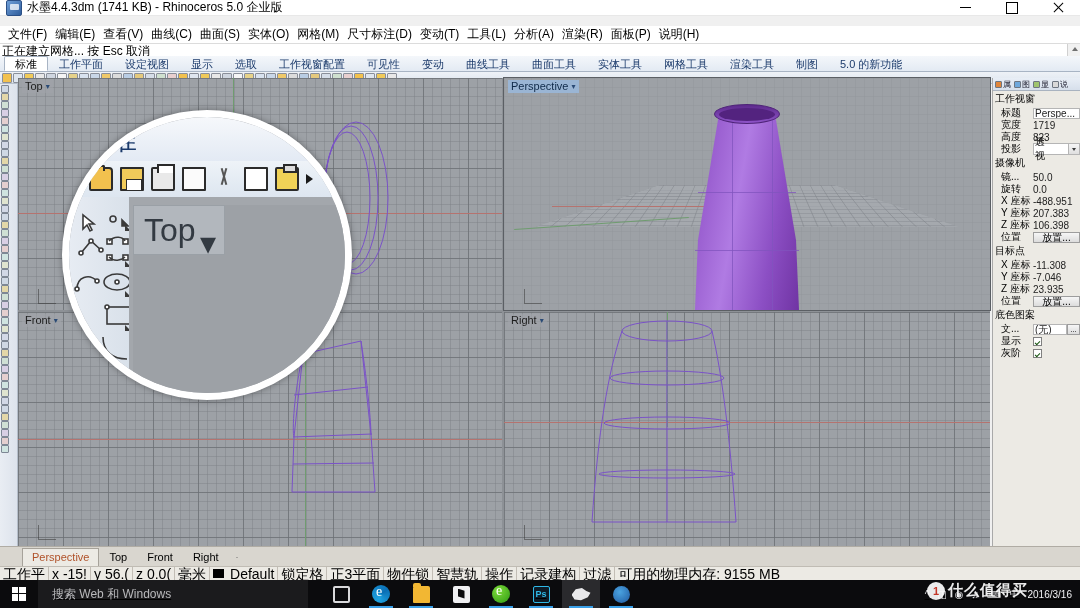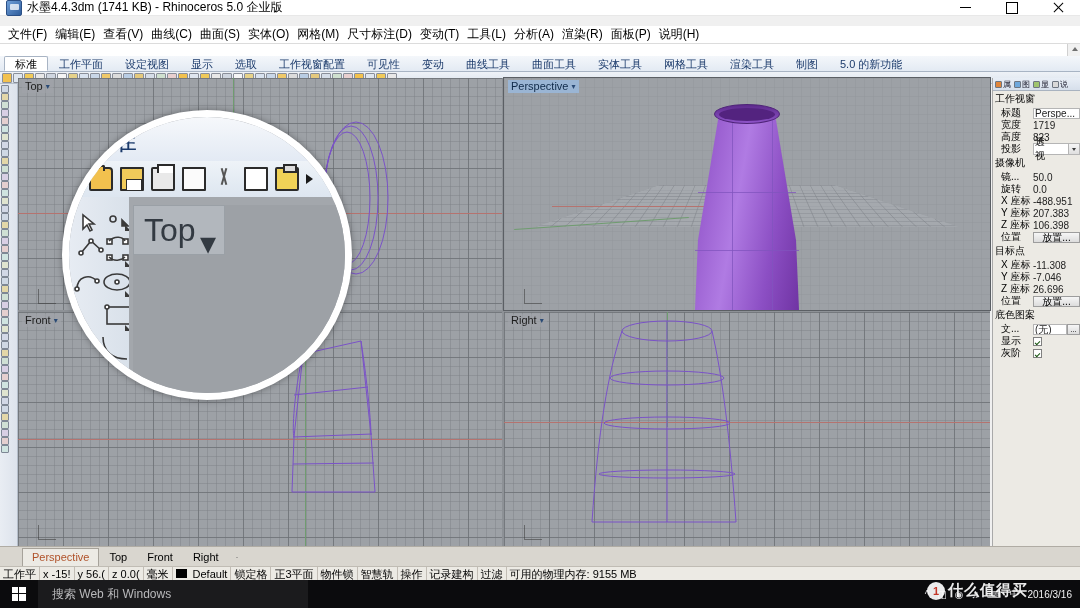--- a/index.html
+++ b/index.html
@@ -319,29 +319,29 @@
     font-size:11px; padding:2px 9px 3px 9px; color:#000; white-space:nowrap;
     border:1px solid transparent; border-bottom:none; cursor:default;
   }
   .vtab.active { background:#eceae4; border-color:#a6a29a; color:#b0522a; }
   .vtab-dot { font-size:9px; color:#666; padding:0 6px 4px 6px; }
 
   
   .statusbar {
     position:absolute; left:0; top:566px; width:1080px; height:14px;
     background:#eceae4; border-top:1px solid #c0bcb4;
-    display:flex; align-items:center; font-size:11px; color:#000;
+    display:flex; align-items:center; font-size:14px; color:#000;
   }
   .sb-cell { padding:0 3px; border-right:1px solid #c2bdb5; height:14px; line-height:14px; white-space:nowrap; }
   .sb-swatch { width:11px; height:9px; background:#000; margin:0 3px; flex:none; }
 
   
   .taskbar {
     position:absolute; left:0; top:580px; width:1080px; height:28px;
-    background:#0b0b0d; display:flex; align-items:center;
+    background:#0b0b0d; display:flex; align-items:center;text-decoration:underline;
   }
   .start {
     width:38px; height:28px; display:flex; align-items:center; justify-content:center; flex:none;
   }
   .winlogo { width:15px; height:15px; position:relative; }
   .winlogo i {
     position:absolute; width:6.6px; height:6.6px; background:#fff; display:block;
   }
   .winlogo i:nth-child(1){left:0;top:0;} .winlogo i:nth-child(2){left:7.6px;top:0;}
   .winlogo i:nth-child(3){left:0;top:7.6px;} .winlogo i:nth-child(4){left:7.6px;top:7.6px;}
@@ -421,20 +421,21 @@
       <div class="menu-item">尺寸标注(D)</div>
       <div class="menu-item">变动(T)</div>
       <div class="menu-item">工具(L)</div>
       <div class="menu-item">分析(A)</div>
       <div class="menu-item">渲染(R)</div>
       <div class="menu-item">面板(P)</div>
       <div class="menu-item">说明(H)</div>
     </div>
 
   <div class="cmdzone">
+    <div class="cmd-hist">正在建立网格... 按 Esc 取消</div>
     <div class="cmd-line">指令:</div>
     <div class="cmd-scroll">
       <div class="arw up"></div>
       <div class="arw dn"></div>
     </div>
   </div>
 
   <div class="tabstrip" id="tabstrip">
       <div class="tt active">标准</div>
       <div class="tt">工作平面</div>
@@ -753,21 +754,21 @@
         <div class="rp-row">
           <span class="rp-lab">X 座标</span>
           <span class="rp-val">-11.308</span>
         </div>
         <div class="rp-row">
           <span class="rp-lab">Y 座标</span>
           <span class="rp-val">-7.046</span>
         </div>
         <div class="rp-row">
           <span class="rp-lab">Z 座标</span>
-          <span class="rp-val">26.696</span>
+          <span class="rp-val">23.935</span>
         </div>
         <div class="rp-row">
           <span class="rp-lab">位置</span>
           <span class="rp-btn">放置...</span>
         </div>
         <div class="rp-sect">底色图案</div>
         <div class="rp-row">
           <span class="rp-lab">文...</span>
           <span class="rp-val field" style="flex: 1 1 0%;">(无)</span>
           <span class="rp-dots">...</span>
@@ -814,20 +815,46 @@
       <span class="winlogo">
           <i></i>
           <i></i>
           <i></i>
           <i></i>
         </span>
     </div>
     <div class="searchbox">
       <span>搜索 Web 和 Windows</span>
     </div>
+    <div class="tb-tasks">
+      <div class="tsk">
+          <span class="ic ic-taskview"></span>
+        </div>
+      <div class="tsk run">
+          <span class="ic-edge"></span>
+        </div>
+      <div class="tsk run">
+          <span class="ic ic-explorer"></span>
+        </div>
+      <div class="tsk">
+          <span class="ic ic-store"></span>
+        </div>
+      <div class="tsk run">
+          <span class="ic-green"></span>
+        </div>
+      <div class="tsk run">
+          <span class="ic-ps">Ps</span>
+        </div>
+      <div class="tsk run active">
+          <span class="ic-rhino"></span>
+        </div>
+      <div class="tsk run">
+          <span class="ic-misc"></span>
+        </div>
+    </div>
     <div class="tray">
       <span class="caret">^</span>
       <span>◫</span>
       <span>◉</span>
       <span>♫</span>
       <span>⌨</span>
       <span>中</span>
       <span class="clock">2016/3/16</span>
     </div>
   </div>

